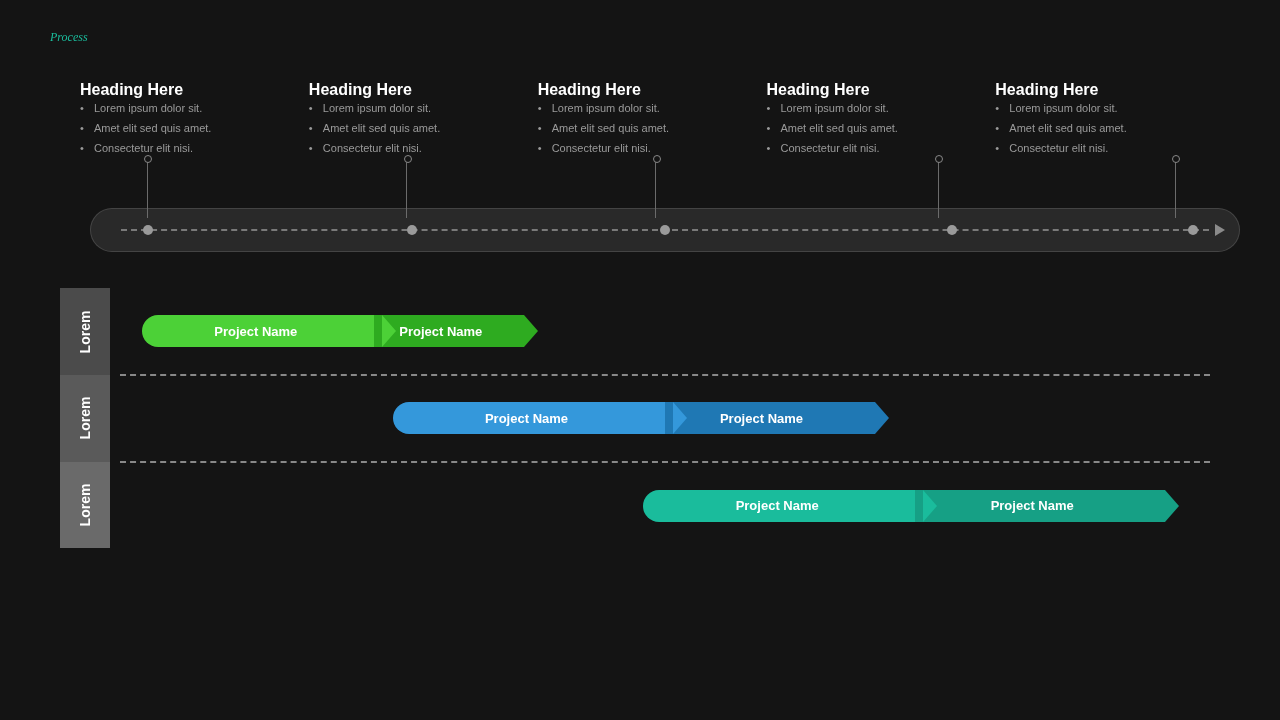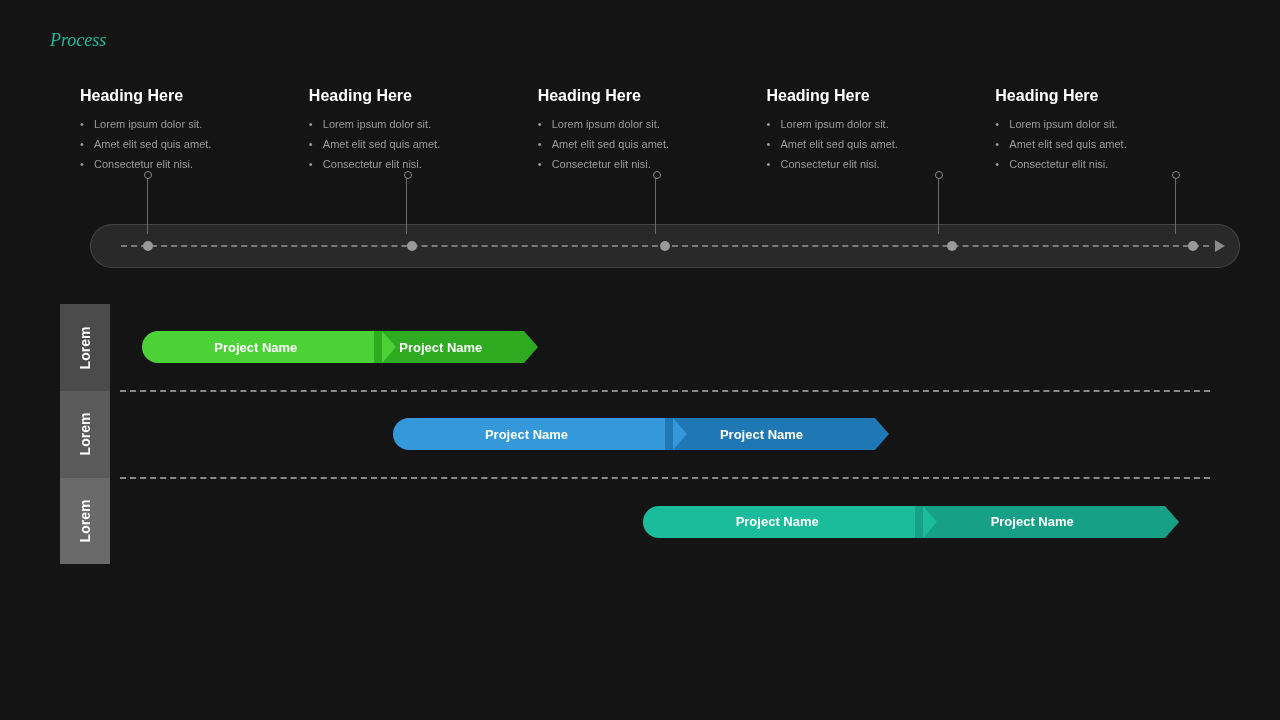--- a/index.html
+++ b/index.html
@@ -6,31 +6,31 @@
   body {
     width: 1280px;
     height: 720px;
     background: #141414;
     font-family: Arial, Helvetica, sans-serif;
     color: #fff;
     overflow: hidden;
     position: relative;
   }
   .header { padding: 30px 50px 10px 50px; }
-  .kicker { color: #1abc9c; font-size: 18px; font-style: italic; font-family: Georgia, serif; margin-bottom: 6px; }
+  .kicker { color: #1abc9c; font-size: 12px; font-style: italic; font-family: Georgia, serif; margin-bottom: 6px; }
   .title { color: #fff; font-size: 34px; font-weight: 700; letter-spacing: 1px; }
 
   .columns {
     display: flex;
     padding: 20px 70px 0 80px;
     gap: 0;
     justify-content: space-between;
   }
   .col { width: 19%; }
-  .col-heading { font-size: 16px; font-weight: 700; margin-bottom: 10px; }
+  .col-heading { font-size: 16px; font-weight: 700; }
   .col ul { list-style: none; }
   .col li {
     font-size: 11px;
     color: #9a9a9a;
     line-height: 1.8;
     position: relative;
     padding-left: 14px;
   }
   .col li::before {
     content: "•";

